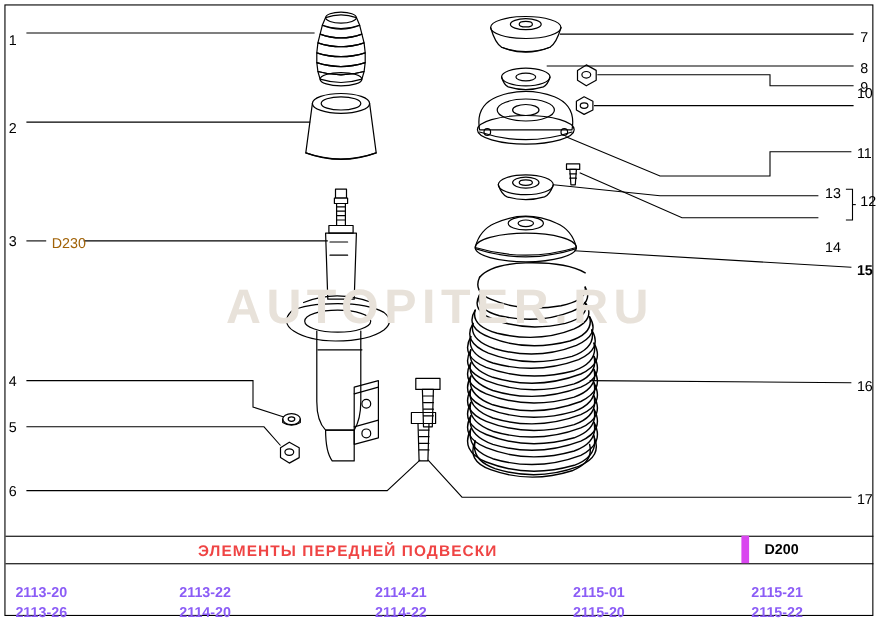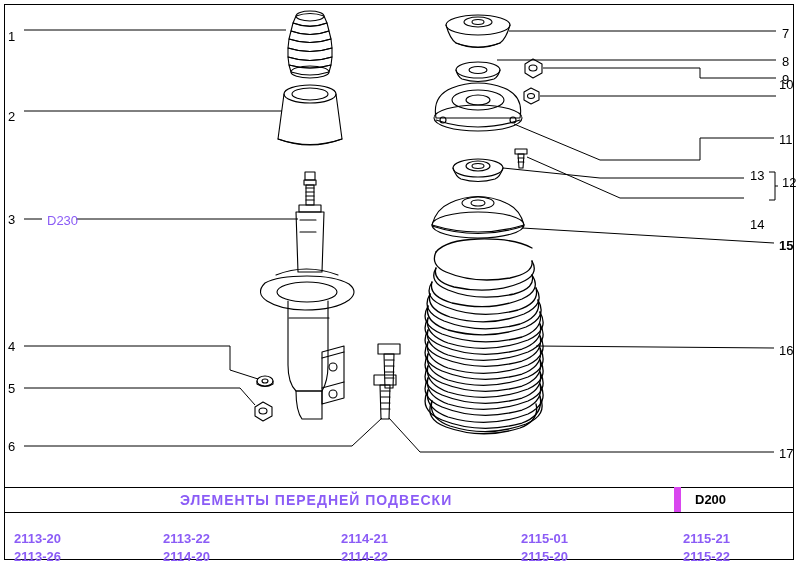--- a/index.html
+++ b/index.html
@@ -57,21 +57,21 @@
     height: 1px;
     background: #000;
   }
   .diagram-title {
     position: absolute;
     left: 180px;
     top: 492px;
     font-size: 14px;
     font-weight: bold;
     letter-spacing: 1px;
-    color: #8b5cf6;
+    color: #ef4444;
     white-space: nowrap;
   }
   .code-box {
     position: absolute;
     left: 674px;
     top: 487px;
     width: 95px;
     height: 25px;
     border-left: 7px solid #d946ef;
     box-sizing: border-box;
@@ -94,21 +94,21 @@
   svg.art {
     position: absolute;
     left: 0;
     top: 0;
   }
   .lbl-d230 {
     position: absolute;
     left: 47px;
     top: 213px;
     font-size: 13px;
-    color: #8b5cf6;
+    color: #a16207;
   }
 </style>
 </head>
 <body>
 
 <div id="page">
 
   <div class="frame-border"></div>
 
   <svg class="art" width="800" height="566" viewBox="0 0 800 566">
@@ -305,20 +305,21 @@
       <div class="callout" style="left: 779px; top: 78px;">10</div>
       <div class="callout" style="left: 779px; top: 133px;">11</div>
       <div class="callout" style="left: 782px; top: 176px;">12</div>
       <div class="callout" style="left: 750px; top: 169px;">13</div>
       <div class="callout" style="left: 750px; top: 194px; margin-top: 24px;">14</div>
       <div class="callout" style="left: 779px; top: 239px; font-weight: bold;">15</div>
       <div class="callout" style="left: 779px; top: 344px;">16</div>
       <div class="callout" style="left: 779px; top: 447px;">17</div>
     </div>
 
+  <div class="watermark">AUTOPITER.RU</div>
 
   <div class="hr" style="top:487px;"></div>
   <div class="hr" style="top:512px;"></div>
 
   <div class="diagram-title">ЭЛЕМЕНТЫ  ПЕРЕДНЕЙ  ПОДВЕСКИ</div>
 
   <div class="code-box">
     <span>D200</span>
   </div>
 

